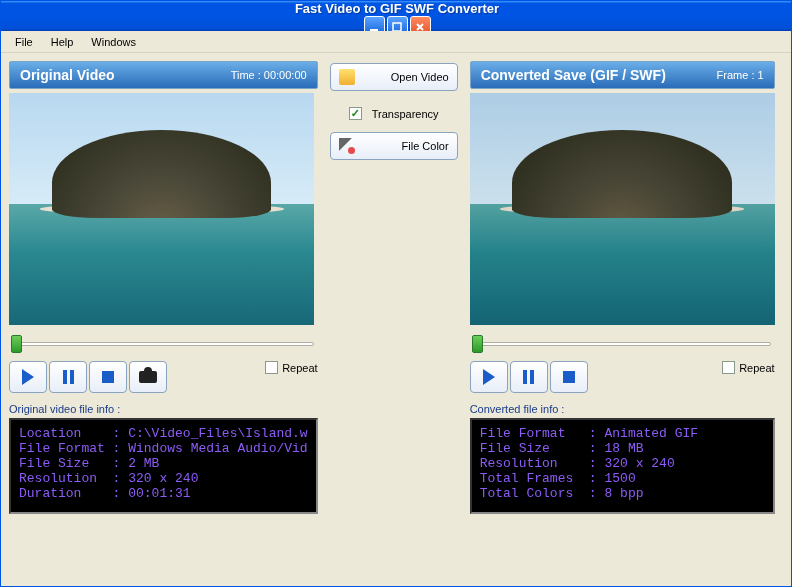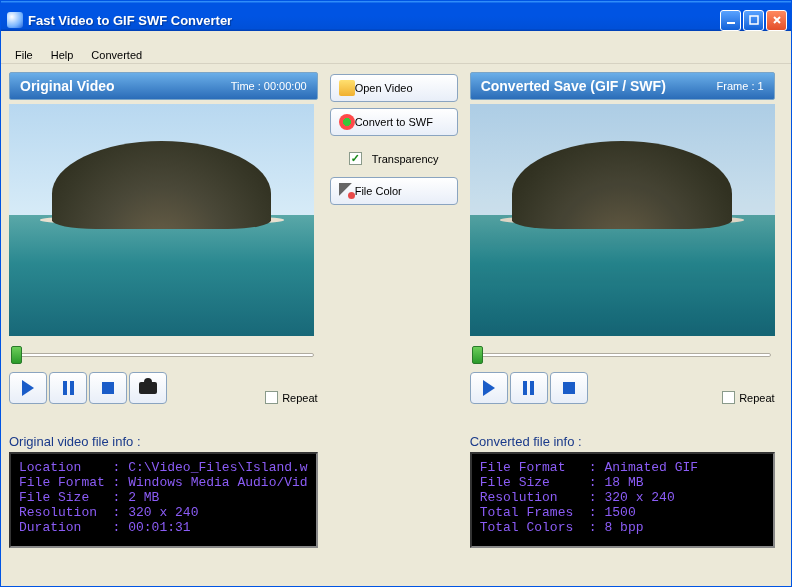--- a/index.html
+++ b/index.html
@@ -15,22 +15,23 @@
   background: #ece9d8;
   border: 1px solid #0054e3;
   display: flex;
   flex-direction: column;
 }
 .titlebar {
   height: 30px;
   background: linear-gradient(to bottom, #3c9cff 0%, #0054e3 8%, #0054e3 50%, #0050d8 92%, #003db0 100%);
   display: flex;
   align-items: center;
-  padding: 8px 4px 0 6px;
+  padding: 0 4px 0 6px;
   color: #fff;
+  flex-direction: column;
 }
 .titlebar-icon {
   width: 16px; height: 16px;
   background: radial-gradient(circle at 30% 30%, #fff, #7ab6ff 60%, #2161d8);
   border-radius: 3px;
   margin-right: 5px;
 }
 .titlebar-text {
   font-weight: bold;
   font-size: 13px;
@@ -49,22 +50,22 @@
   color: #fff;
   font-size: 12px;
 }
 .win-min, .win-max { background: linear-gradient(to bottom, #5aa3ff, #1060d8); }
 .win-close { background: linear-gradient(to bottom, #ff8a60, #e34f2a); }
 .menubar {
   height: 22px;
   background: #ece9d8;
   border-bottom: 1px solid #d6d2c2;
   display: flex;
-  align-items: flex-start;
-  padding: 16px 6px;
+  align-items: center;
+  padding: 7px 6px;
   gap: 2px;
 }
 .menu-item { padding: 2px 8px; cursor: default; }
 .content {
   flex: 1;
   display: flex;
   padding: 8px;
   gap: 6px;
 }
 .col { display: flex; flex-direction: column; }
@@ -114,21 +115,21 @@
 }
 .slider-thumb {
   position: absolute; top: 0; width: 11px; height: 18px; left: 2px;
   background: linear-gradient(to bottom, #6cce5a, #2a9a2a);
   border: 1px solid #2a7a2a; border-radius: 2px;
 }
 .controls-row {
   margin-top: 8px;
   display: flex;
   gap: 2px;
-  align-items: flex-end;
+  align-items: flex-start;
 }
 .ctrl-btn {
   width: 38px; height: 32px;
   background: linear-gradient(to bottom, #fff, #e8eef8);
   border: 1px solid #8aa4c0;
   border-radius: 4px;
   display: flex;
   align-items: center;
   justify-content: center;
 }
@@ -147,21 +148,21 @@
 .cam-icon:before {
   content: ""; position: absolute; width: 8px; height: 8px; background: #222;
   border-radius: 50%; top: -4px; left: 5px;
 }
 .repeat-box { margin-left: auto; display: flex; align-items: center; gap: 4px; }
 .checkbox {
   width: 13px; height: 13px; background: #fff; border: 1px solid #8a9a8a;
   display: flex; align-items: center; justify-content: center;
 }
 .checkbox.checked:after { content: "✓"; color: #1a8a1a; font-size: 11px; font-weight: bold; }
-.info-label { margin-top: 30px; color: #1a3a8a; font-size: 13px; }
+.info-label { margin-top: 10px; color: #1a3a8a; font-size: 11px; }
 .info-console {
   margin-top: 3px;
   height: 96px;
   background: #000;
   border: 2px inset #888;
   color: #8b5cf6;
   font-family: "Courier New", monospace;
   font-size: 13px;
   padding: 6px 8px;
   white-space: pre;
@@ -169,20 +170,21 @@
 }
 .action-btn {
   width: 128px; height: 28px;
   background: linear-gradient(to bottom, #fff, #e8eef8);
   border: 1px solid #8aa4c0;
   border-radius: 4px;
   display: flex;
   align-items: center;
   padding: 0 8px;
   font-size: 11px;
+  justify-content: space-between;
 }
 .action-btn .icon { width: 16px; height: 16px; flex-shrink: 0; }
 .icon-folder { background: linear-gradient(to bottom, #ffe070, #f0b030); border-radius: 2px; }
 .icon-gif { background: radial-gradient(circle, #ff4a4a 35%, #3ac83a 36%); border-radius: 50%; }
 .icon-swf { background: radial-gradient(circle, #3ac83a 35%, #ff4a4a 36%); border-radius: 50%; }
 .icon-save { background: linear-gradient(to bottom, #4a6ac8, #2a4a9a); border: 2px solid #2a4a9a; border-radius: 2px; position: relative; }
 .icon-save:after { content:""; position:absolute; top:1px; left:3px; right:3px; height:5px; background:#fff; }
 .icon-picker {
   width: 16px; height: 16px;
   background: linear-gradient(135deg, #666 40%, transparent 41%);
@@ -222,21 +224,21 @@
           <svg width="10" height="10">
             <path d="M2 2 L8 8 M8 2 L2 8" stroke="#fff" stroke-width="2"></path>
           </svg>
         </div>
     </div>
   </div>
 
   <div class="menubar">
     <div class="menu-item">File</div>
     <div class="menu-item">Help</div>
-    <div class="menu-item">Converted</div>
+    <div class="menu-item">Windows</div>
   </div>
 
   <div class="content">
 
     <div class="col left-col">
       <div class="panel-header">
         <span>Original Video</span>
         <span class="spacer"></span>
         <span class="meta">Time : 00:00:00</span>
       </div>
@@ -277,24 +279,20 @@
 File Size   : 2 MB
 Resolution  : 320 x 240
 Duration    : 00:01:31</div>
     </div>
 
     <div class="col mid-col">
       <div class="action-btn">
         <div class="icon icon-folder"></div>
         <span>Open Video</span>
       </div>
-      <div class="action-btn">
-        <div class="icon icon-swf"></div>
-        <span>Convert to SWF</span>
-      </div>
       <div class="transparency-row">
         <div class="checkbox checked"></div>
         <span>Transparency</span>
       </div>
       <div class="action-btn">
         <div class="icon icon-picker"></div>
         <span>File Color</span>
       </div>
     </div>
 

